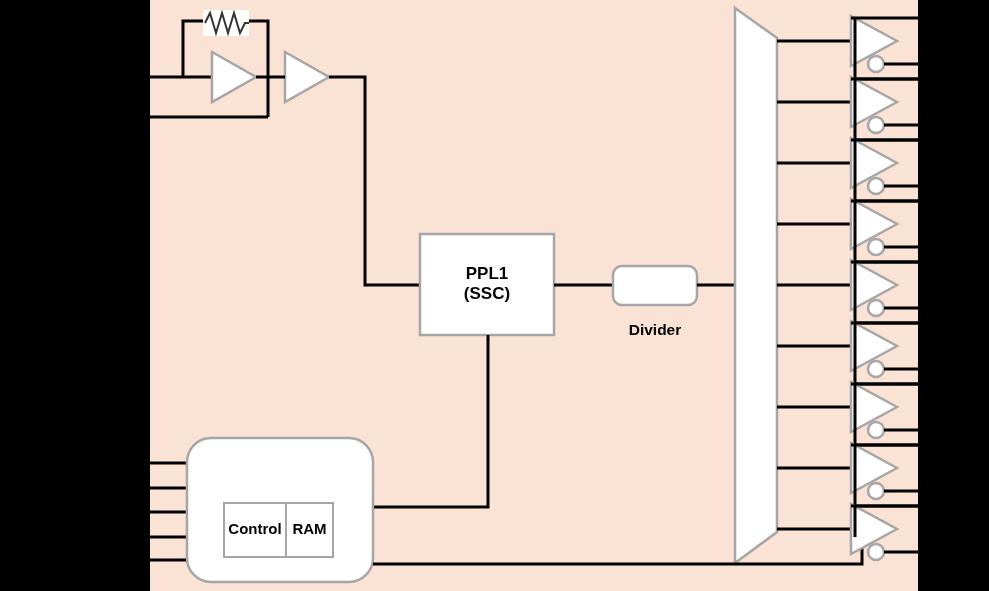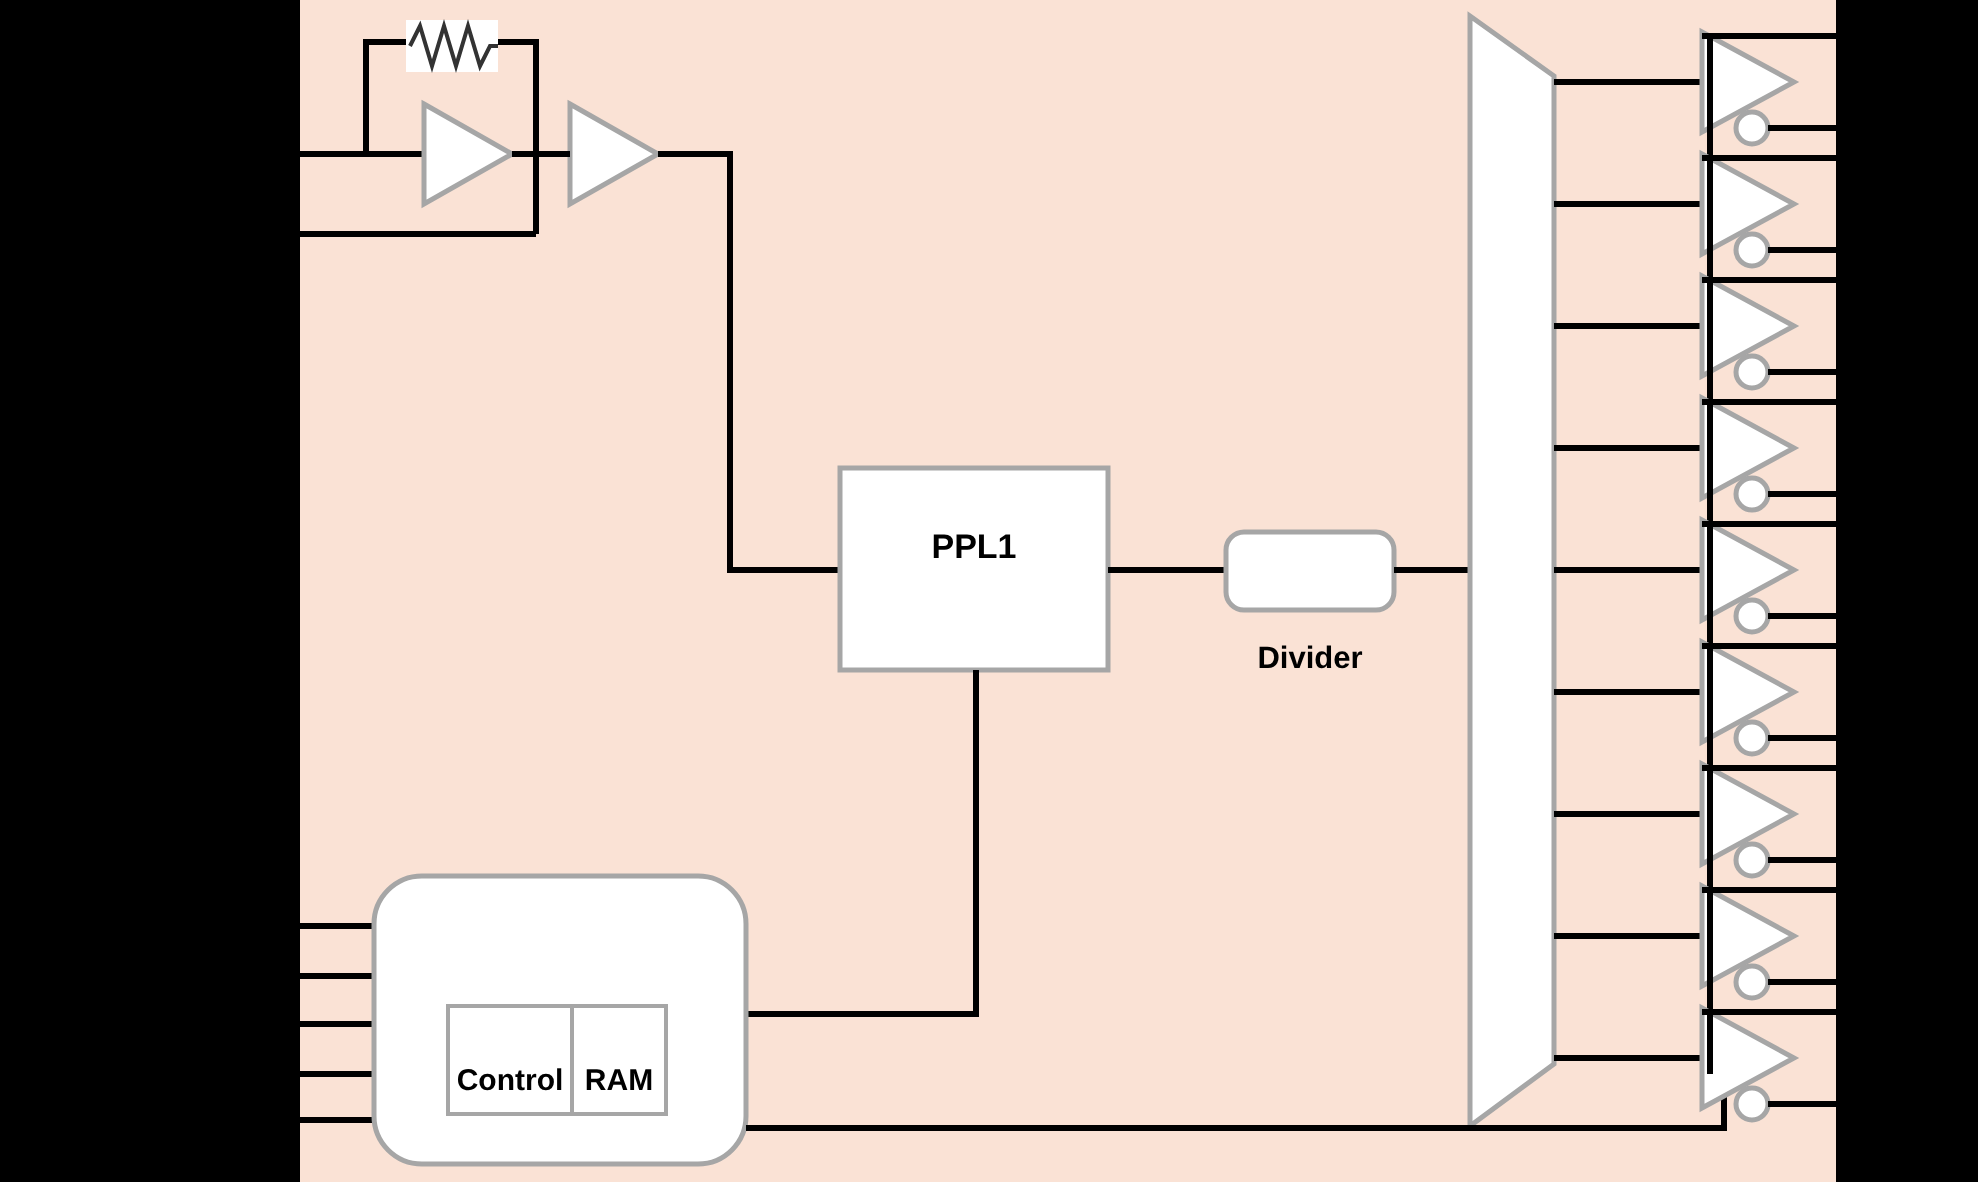--- a/index.html
+++ b/index.html
@@ -6,21 +6,21 @@
   body{width:989px;height:591px;overflow:hidden;
        font-family:"Liberation Sans",sans-serif;}
   #root{position:relative;width:989px;height:591px;background:#000;}
   #chip{position:absolute;left:150px;top:0;width:768px;height:591px;
         background:#fae2d5;}
   svg{position:absolute;left:0;top:0;}
   .lbl{position:absolute;font-weight:bold;color:#000;
        text-align:center;line-height:1.18;white-space:nowrap;}
   .t18{font-size:17px;}
   .t16{font-size:15.5px;margin-top:46px;}
-  .t15{font-size:15px;margin-top:12px;}
+  .t15{font-size:15px;}
 </style>
 </head>
 <body>
 
 <div id="root">
   <div id="chip"></div>
 
   <svg width="989" height="591">
     <defs>
       <g id="bufTri">
@@ -169,20 +169,21 @@
       <use href="#bufTri" x="851" y="504"></use>
       <circle cx="876" cy="552" r="8" fill="#ffffff" stroke="#a6a6a6" stroke-width="2.5"></circle>
       <line x1="851" y1="506" x2="918" y2="506" stroke="#000" stroke-width="3"></line>
       <line x1="884" y1="552" x2="918" y2="552" stroke="#000" stroke-width="3"></line>
       <line x1="855" y1="506" x2="855" y2="537" stroke="#000" stroke-width="3"></line>
     </g>
   </svg>
 
   <div class="lbl t18" style="left:420px;top:264px;width:134px;text-align:center;">
     <div>PPL1</div>
+    <div>(SSC)</div>
   </div>
 
   <div class="lbl t16" style="left:613px;top:275px;width:84px;">Divider</div>
 
 
   <div class="lbl t15" style="left:224px;top:520px;width:62px;">Control</div>
 
   <div class="lbl t15" style="left:286px;top:520px;width:47px;">RAM</div>
 </div>
 

